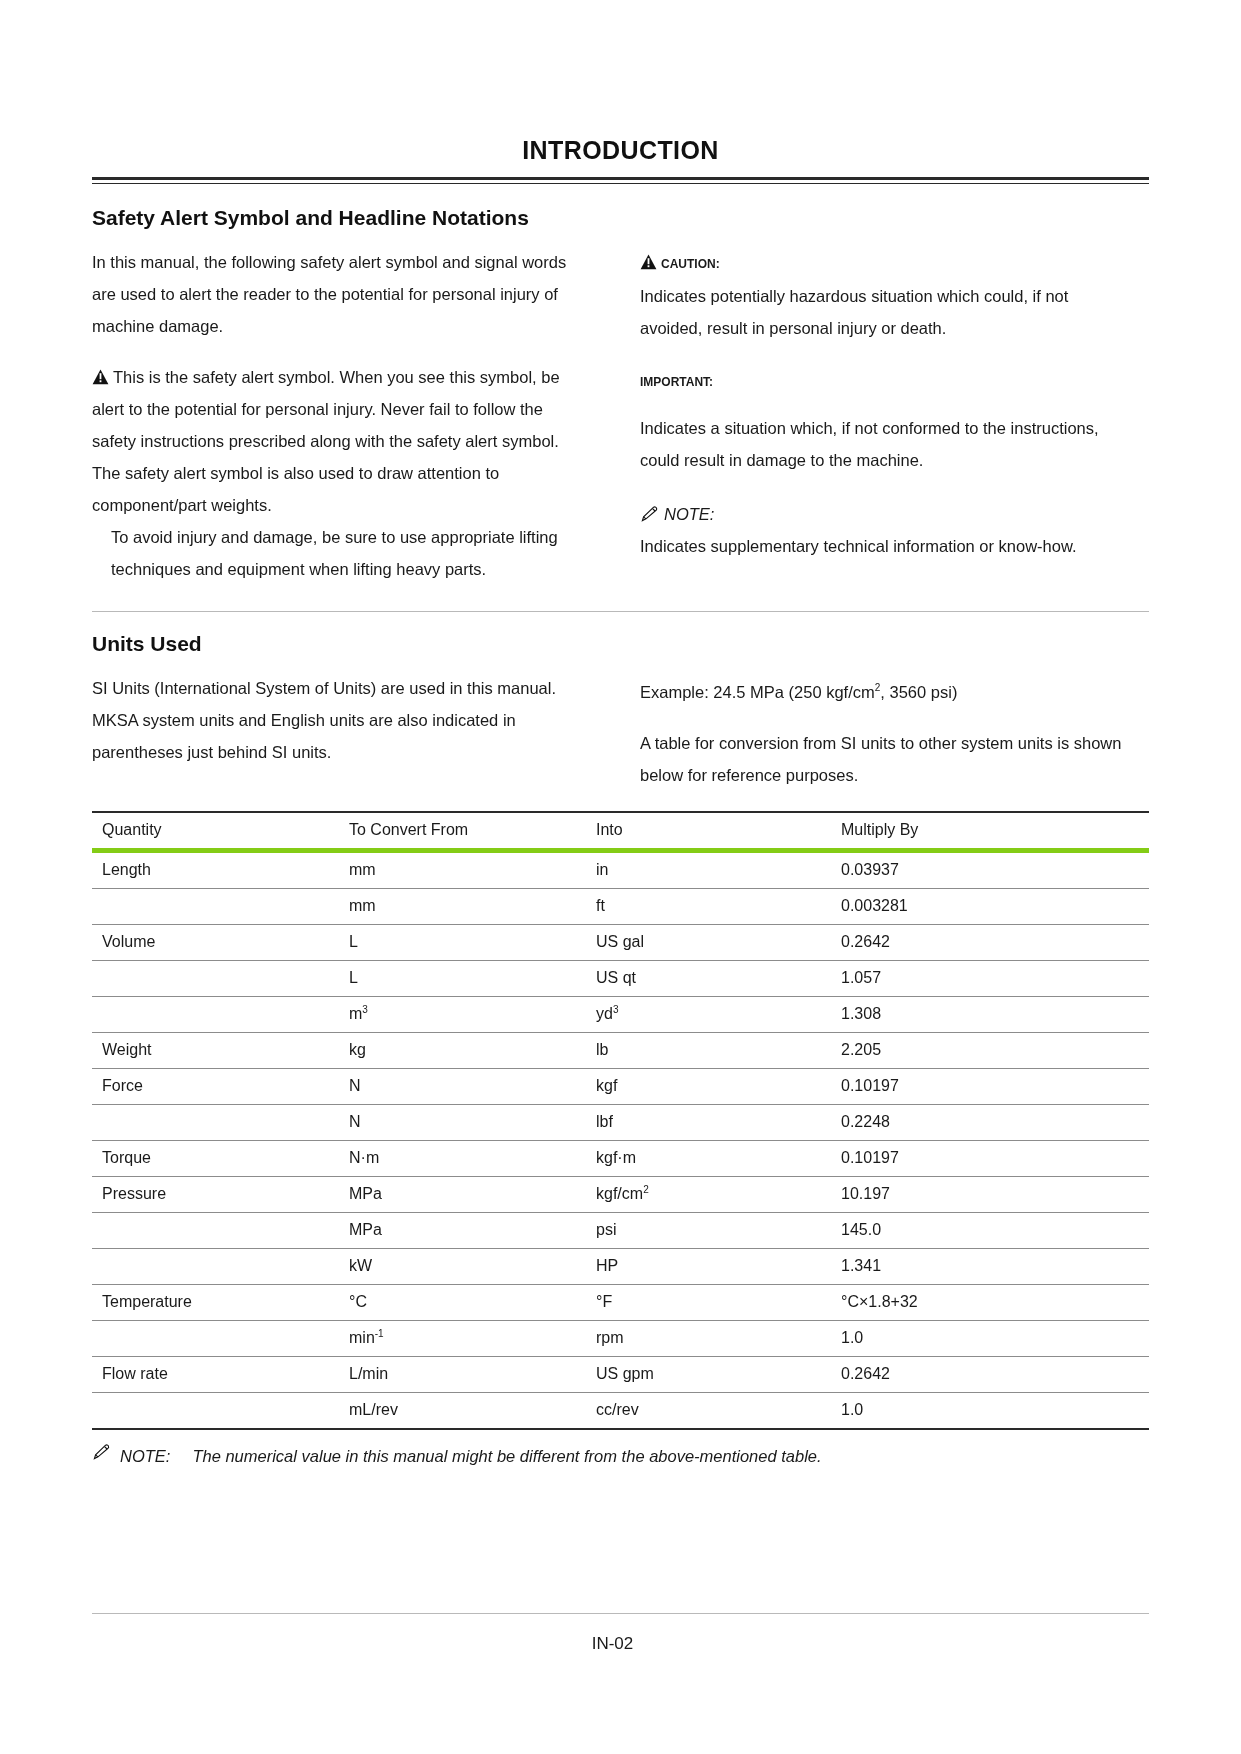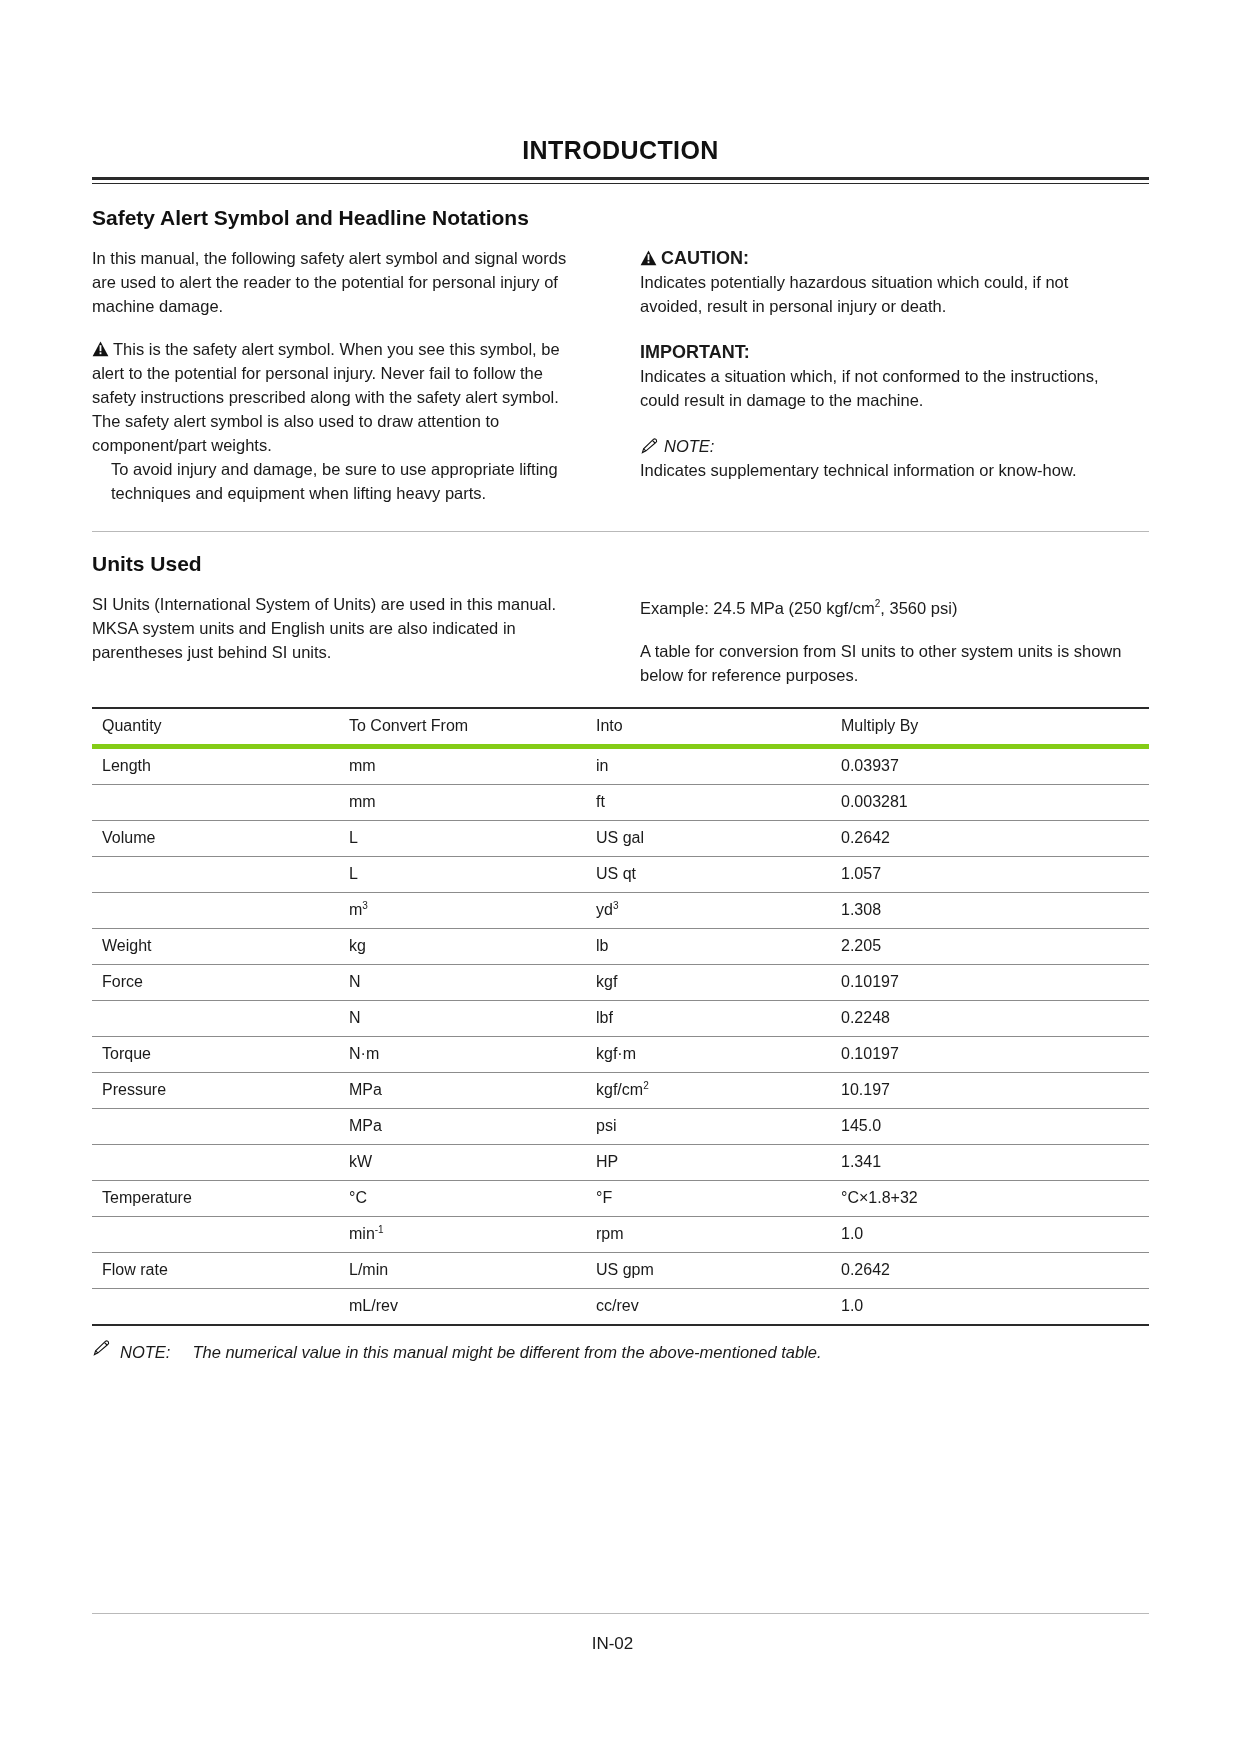--- a/index.html
+++ b/index.html
@@ -50,27 +50,27 @@
     display: flex;
     gap: 56px;
   }
   .col {
     width: 492px;
     flex: 0 0 492px;
   }
   p {
     margin: 0 0 0 0;
     font-size: 16.5px;
-    line-height: 24px;
+    line-height: 32px;
     color: #1a1a1a;
   }
   p + p { margin-top: 19px; }
   .subhead {
     font-weight: bold;
-    font-size: 18px;
+    font-size: 12px;
   }
   .tight { margin-top: 0; }
   .note-label {
     font-style: italic;
     font-size: 16.5px;
   }
   
   .alert-icon {
     display: inline-block;
     width: 17px;
@@ -176,21 +176,21 @@
           <svg viewBox="0 0 17 16" width="17" height="16">
             <path d="M8.5 0.6 L16.4 15.3 L0.6 15.3 Z" fill="#111"></path>
             <rect x="7.6" y="4.2" width="1.8" height="6.0" fill="#fff"></rect>
             <rect x="7.6" y="11.3" width="1.8" height="1.9" fill="#fff"></rect>
           </svg>
         </span><span class="subhead">CAUTION:</span>
       </p>
       <p class="tight" style="margin-top:0;">Indicates potentially hazardous situation which could, if not avoided, result in personal injury or death.</p>
 
       <p class="subhead" style="margin-top:22px;">IMPORTANT:</p>
-      <p class="tight" style="margin-top:0;">Indicates a situation which, if not conformed to the instructions, could result in damage to the machine.</p>
+      <p class="tight" style="margin-top:14px;">Indicates a situation which, if not conformed to the instructions, could result in damage to the machine.</p>
 
       <p style="margin-top:22px;">
         <span class="pencil-icon">
           <svg viewBox="0 0 18 17" width="18" height="17">
             <path d="M13.6 1.2 C14.6 0.6 15.9 1.0 16.4 2.0 C16.9 3.0 16.5 4.2 15.5 4.8 L6.0 12.8 L2.4 14.6 L3.6 10.8 Z" fill="none" stroke="#111" stroke-width="1.1"></path>
             <path d="M12.6 2.6 L15.0 5.0" stroke="#111" stroke-width="1.1"></path>
             <path d="M3.6 10.9 L5.9 12.8" stroke="#111" stroke-width="1.1"></path>
           </svg>
         </span><span class="note-label">NOTE:</span>
       </p>

